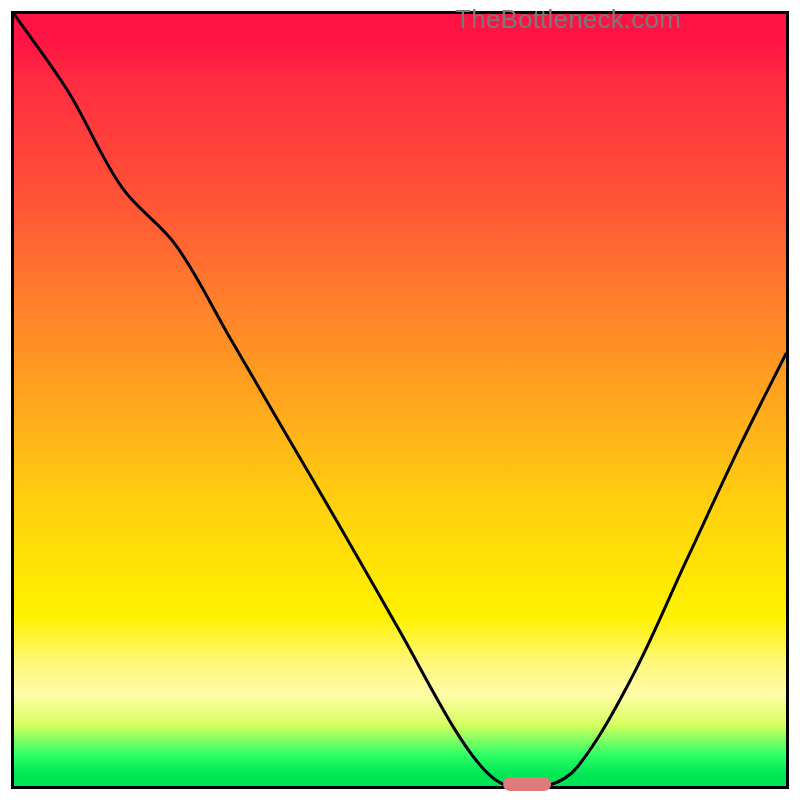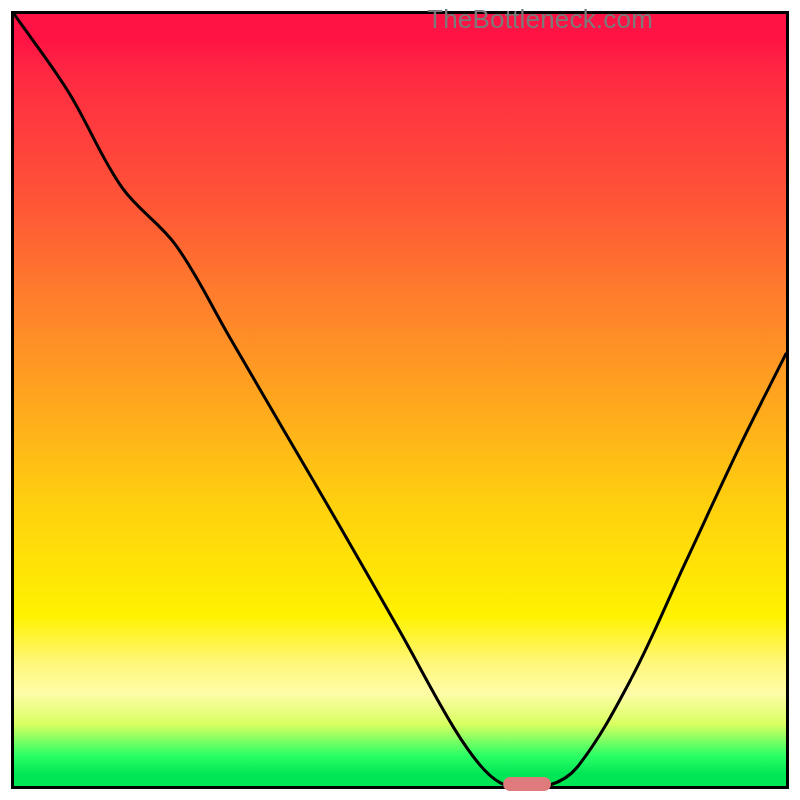--- a/index.html
+++ b/index.html
@@ -8,20 +8,21 @@
     width: 800px;
     height: 800px;
     background: #ffffff;
     font-family: Arial, Helvetica, sans-serif;
     overflow: hidden;
   }
   .stage {
     position: relative;
     width: 665px;
     height: 800px;
+    padding-left: 28px;
   }
   .watermark {
     position: absolute;
     top: 4px;
     right: 12px;
     font-size: 26px;
     font-weight: 500;
     color: #7a7a7a;
     letter-spacing: 0.2px;
     z-index: 50;

